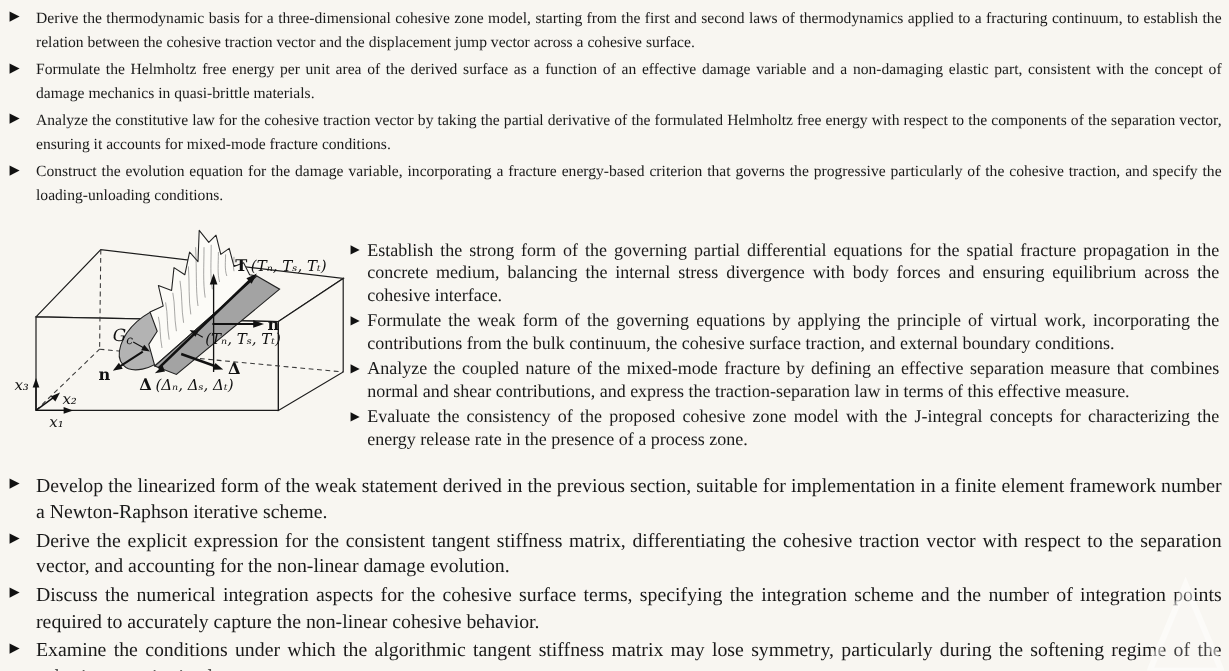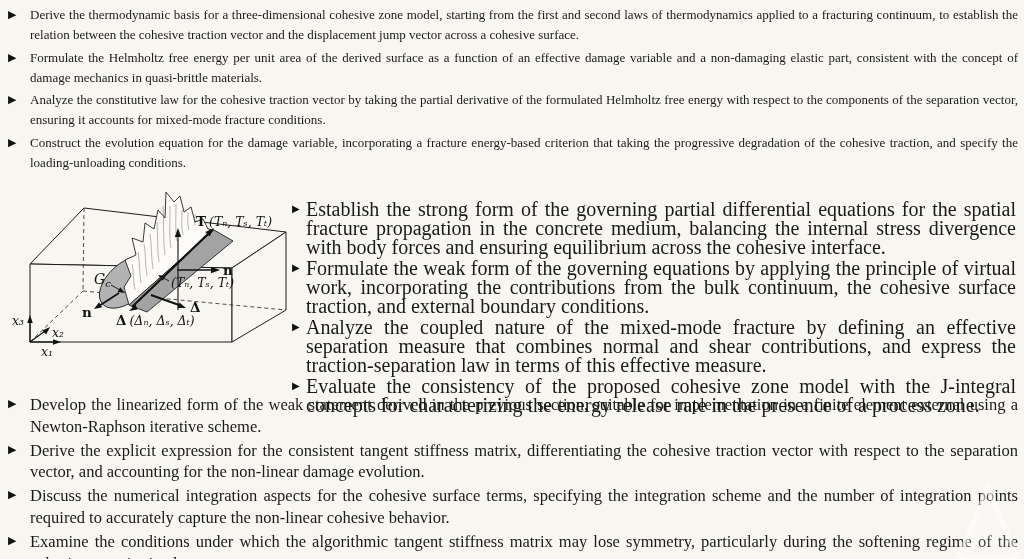--- a/index.html
+++ b/index.html
@@ -13,21 +13,21 @@
   .list-mid{left:292px;top:200px;width:724px;}
   .list-bottom{left:8px;top:394px;width:1010px;}
   .row{display:flex;align-items:flex-start;}
   .list-top .row, .list-bottom .row{margin-bottom:2px;}
   .list-mid .row{margin-bottom:2px;}
   .bullet{flex:none;color:#111;}
   .list-top .bullet,.list-bottom .bullet{width:22px;font-size:11px;line-height:1;padding-top:4px;}
   .list-mid .bullet{width:14px;font-size:10px;line-height:1;padding-top:4px;}
   .row p{margin:0;flex:1;text-align:justify;hyphens:none;}
   .list-top p{font-size:13px;line-height:20.3px;}
-  .list-mid p{font-size:20px;line-height:19px;}
+  .list-mid p{font-size:15px;line-height:19px;}
   .list-bottom p{font-size:16.5px;line-height:21.8px;}
   .figure-wrap{position:absolute;left:8px;top:184px;width:290px;height:182px;}
   .figure-wrap svg{display:block;}
   svg text{font-family:"DejaVu Serif","DejaVu Sans",serif;fill:#111;}
   .lbl-it{font-style:italic;font-size:12.5px;}
   .lbl-bold{font-weight:bold;font-size:13.5px;font-style:normal;}
   .watermark{position:absolute;right:4px;bottom:0;opacity:.6;}
 </style>
 </head>
 <body>
@@ -40,21 +40,21 @@
   <div class="row">
     <span class="bullet">▶</span>
     <p>Formulate the Helmholtz free energy per unit area of the derived surface as a function of an effective damage variable and a non-damaging elastic part, consistent with the concept of damage mechanics in quasi-brittle materials.</p>
   </div>
   <div class="row">
     <span class="bullet">▶</span>
     <p>Analyze the constitutive law for the cohesive traction vector by taking the partial derivative of the formulated Helmholtz free energy with respect to the components of the separation vector, ensuring it accounts for mixed-mode fracture conditions.</p>
   </div>
   <div class="row">
     <span class="bullet">▶</span>
-    <p>Construct the evolution equation for the damage variable, incorporating a fracture energy-based criterion that taking the progressive degradation of the cohesive traction, and specify the loading-unloading conditions.</p>
+    <p>Construct the evolution equation for the damage variable, incorporating a fracture energy-based criterion that governs the progressive particularly of the cohesive traction, and specify the loading-unloading conditions.</p>
   </div>
 </div>
 
 <div class="figure-wrap">
 <svg width="290" height="182" viewBox="0 0 290 182">
 
   <path d="M22,80 L76,24 L278,48 L224,84 Z" fill="#f8f6f1" stroke="#1c1c1c" stroke-width="1"></path>
   <path d="M22,80 L224,84 L224,158 L22,158 Z" fill="#f8f6f1" stroke="#1c1c1c" stroke-width="1"></path>
   <path d="M224,84 L278,48 L278,126 L224,158 Z" fill="#f8f6f1" stroke="#1c1c1c" stroke-width="1"></path>
 
@@ -158,21 +158,21 @@
   </div>
   <div class="row">
     <span class="bullet">▶</span>
     <p>Evaluate the consistency of the proposed cohesive zone model with the J-integral concepts for characterizing the energy release rate in the presence of a process zone.</p>
   </div>
 </div>
 
 <div class="list list-bottom">
   <div class="row">
     <span class="bullet">▶</span>
-    <p>Develop the linearized form of the weak statement derived in the previous section, suitable for implementation in a finite element external using a Newton-Raphson iterative scheme.</p>
+    <p>Develop the linearized form of the weak statement derived in the previous section, suitable for implementation in a finite element framework number a Newton-Raphson iterative scheme.</p>
   </div>
   <div class="row">
     <span class="bullet">▶</span>
     <p>Derive the explicit expression for the consistent tangent stiffness matrix, differentiating the cohesive traction vector with respect to the separation vector, and accounting for the non-linear damage evolution.</p>
   </div>
   <div class="row">
     <span class="bullet">▶</span>
     <p>Discuss the numerical integration aspects for the cohesive surface terms, specifying the integration scheme and the number of integration points required to accurately capture the non-linear cohesive behavior.</p>
   </div>
   <div class="row">

